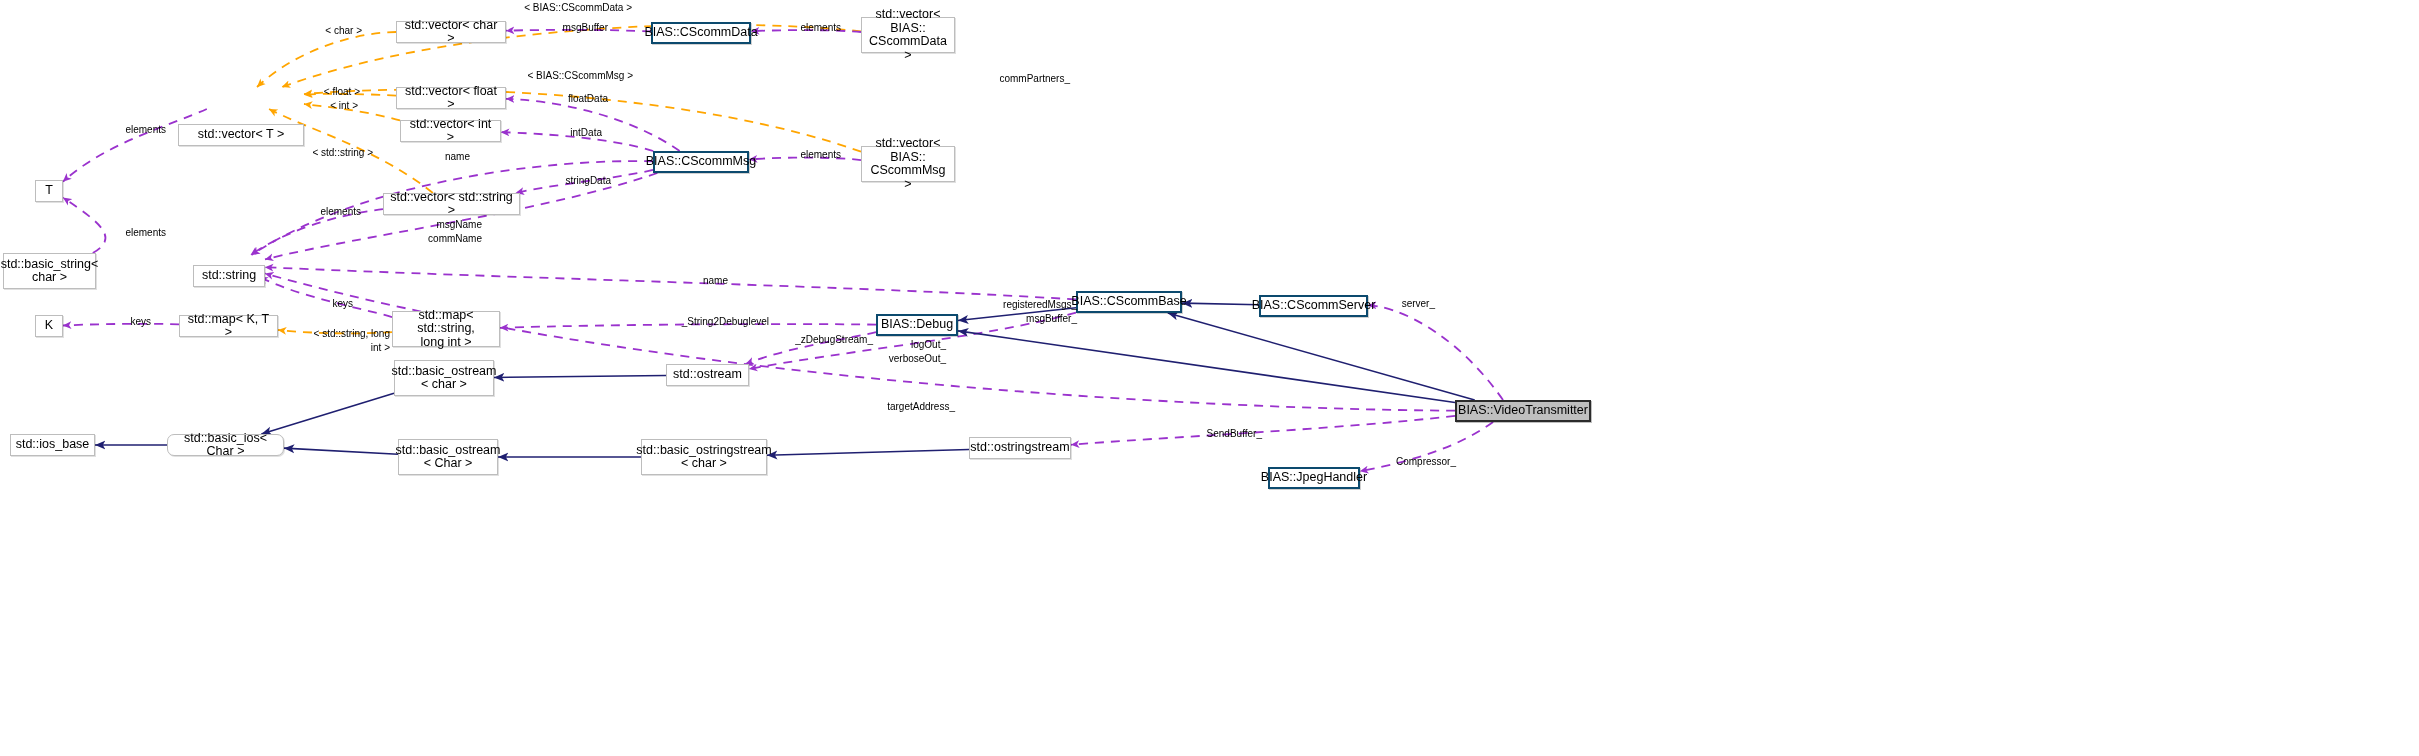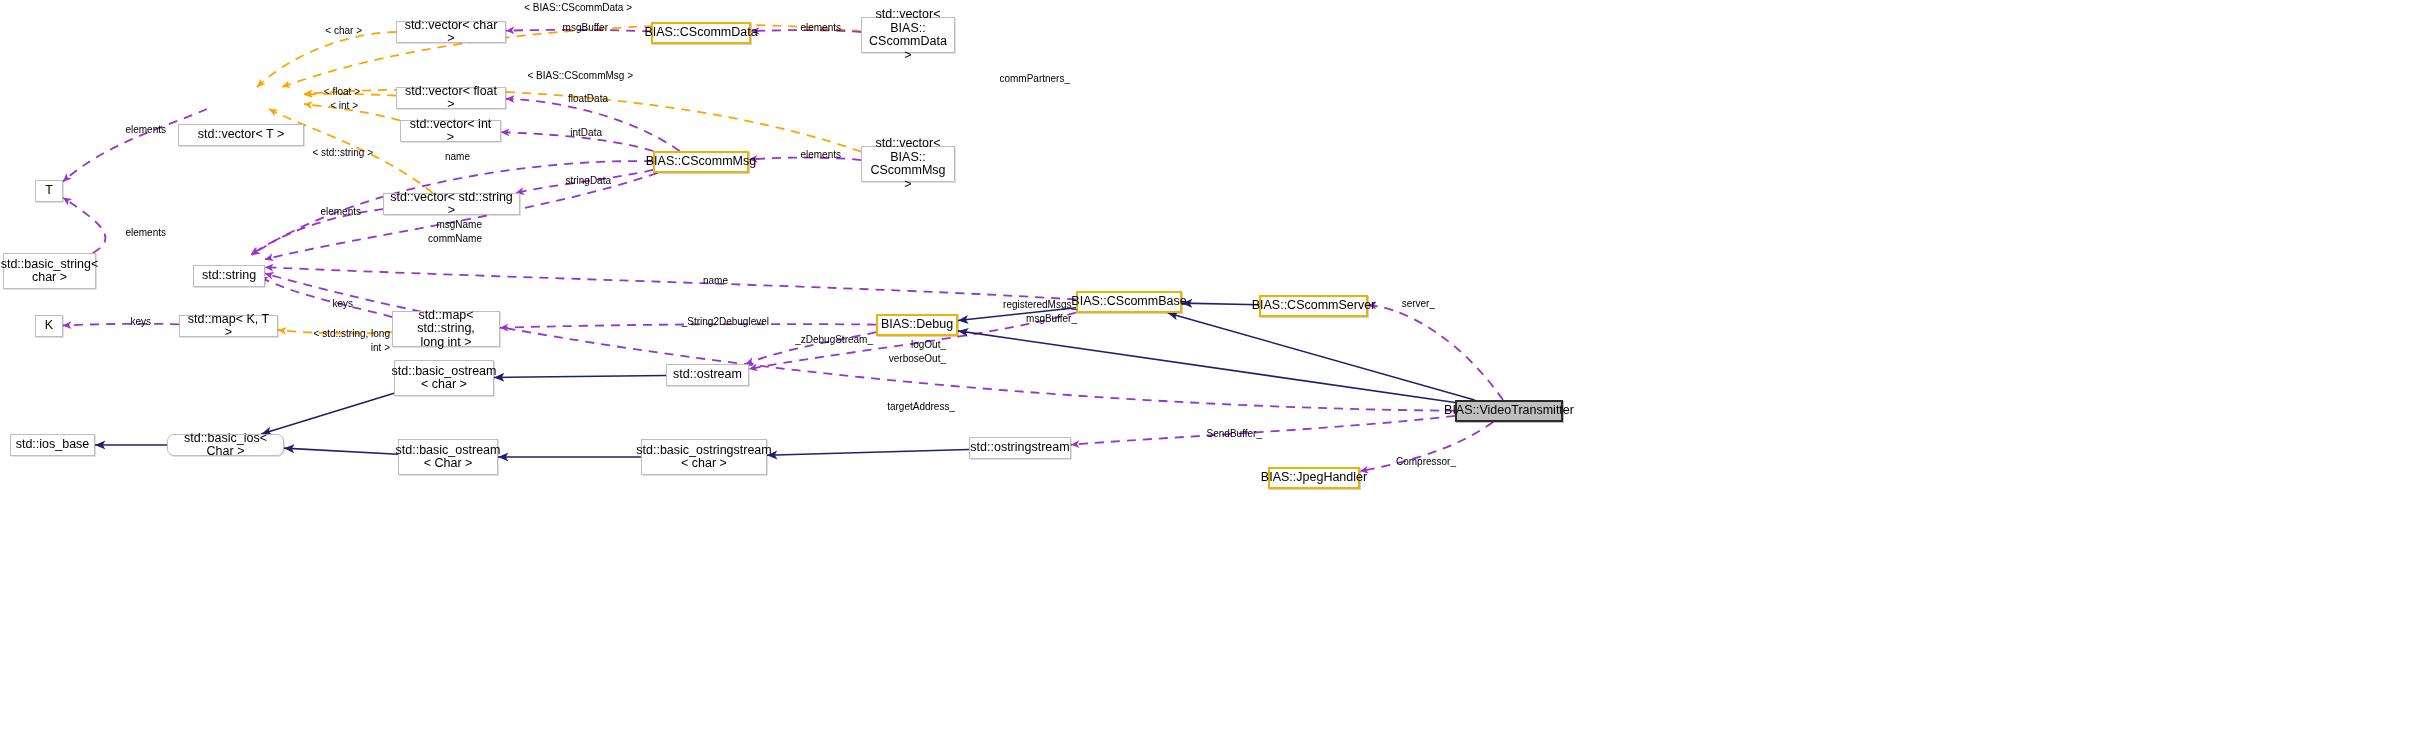--- a/index.html
+++ b/index.html
@@ -22,21 +22,21 @@
     font-size:12.5px;
     line-height:13.5px;
     text-align:center;
     display:flex;
     align-items:center;
     justify-content:center;
     white-space:pre-line;
     padding:1px 4px;
     box-shadow:1px 1px 0 rgba(0,0,0,0.12);
   }
-  .node.solidborder{border:2px solid #eab308;box-shadow:1px 1px 0 rgba(0,0,0,0.18);}
+  .node.solidborder{border:2px solid #0c4a6e;box-shadow:1px 1px 0 rgba(0,0,0,0.18);}
   .node.focus{border:2px solid #2b2b2b;background:#bfbfbf;box-shadow:1px 1px 0 rgba(0,0,0,0.25);}
   .edge-label{
     position:absolute;
     font-size:10px;
     line-height:14px;
     color:#000000;
     text-align:right;
     white-space:pre-line;
     background:transparent;
     pointer-events:none;
@@ -128,21 +128,21 @@
       <div class="node" style="left: 969px; top: 437px; width: 102px; height: 22px;"><span>std::ostringstream</span></div>
       <div class="node solidborder" style="left: 651px; top: 22px; width: 100px; height: 22px;"><span>BIAS::CScommData</span></div>
       <div class="node solidborder" style="left: 653px; top: 151px; width: 96px; height: 22px;"><span>BIAS::CScommMsg</span></div>
       <div class="node" style="left: 861px; top: 17px; width: 94px; height: 36px;"><span>std::vector&lt; BIAS::
 CScommData &gt;</span></div>
       <div class="node" style="left: 861px; top: 146px; width: 94px; height: 36px;"><span>std::vector&lt; BIAS::
 CScommMsg &gt;</span></div>
       <div class="node solidborder" style="left: 876px; top: 314px; width: 82px; height: 22px;"><span>BIAS::Debug</span></div>
       <div class="node solidborder" style="left: 1076px; top: 291px; width: 106px; height: 22px;"><span>BIAS::CScommBase</span></div>
       <div class="node solidborder" style="left: 1259px; top: 295px; width: 109px; height: 22px;"><span>BIAS::CScommServer</span></div>
-      <div class="node focus" style="left: 1455px; top: 400px; width: 108px; height: 22px;"><span>BIAS::VideoTransmitter</span></div>
+      <div class="node focus" style="left: 1455px; top: 400px; width: 136px; height: 22px;"><span>BIAS::VideoTransmitter</span></div>
       <div class="node solidborder" style="left: 1268px; top: 467px; width: 92px; height: 22px;"><span>BIAS::JpegHandler</span></div>
     </div>
   <div id="label-layer">
       <div class="edge-label" style="left: 512px; top: 1px; width: 120px;">&lt; BIAS::CScommData &gt;</div>
       <div class="edge-label" style="left: 312px; top: 24px; width: 50px;">&lt; char &gt;</div>
       <div class="edge-label" style="left: 548px; top: 21px; width: 60px;">msgBuffer</div>
       <div class="edge-label" style="left: 786px; top: 21px; width: 55px;">elements</div>
       <div class="edge-label" style="left: 980px; top: 72px; width: 90px;">commPartners_</div>
       <div class="edge-label" style="left: 518px; top: 69px; width: 115px;">&lt; BIAS::CScommMsg &gt;</div>
       <div class="edge-label" style="left: 310px; top: 85px; width: 50px;">&lt; float &gt;</div>

